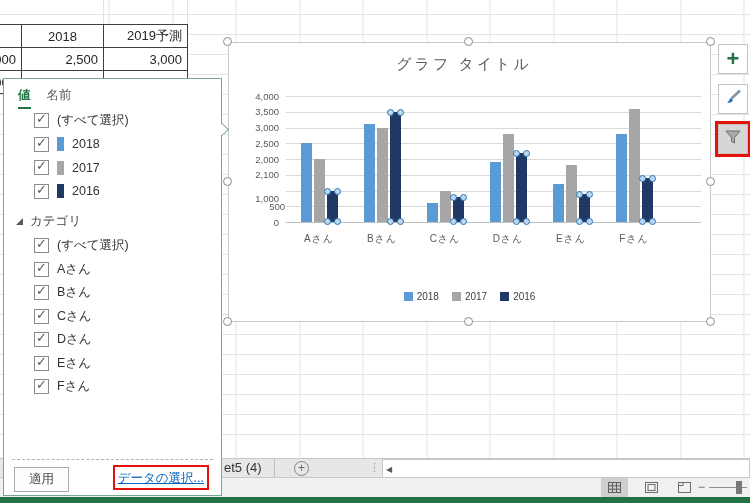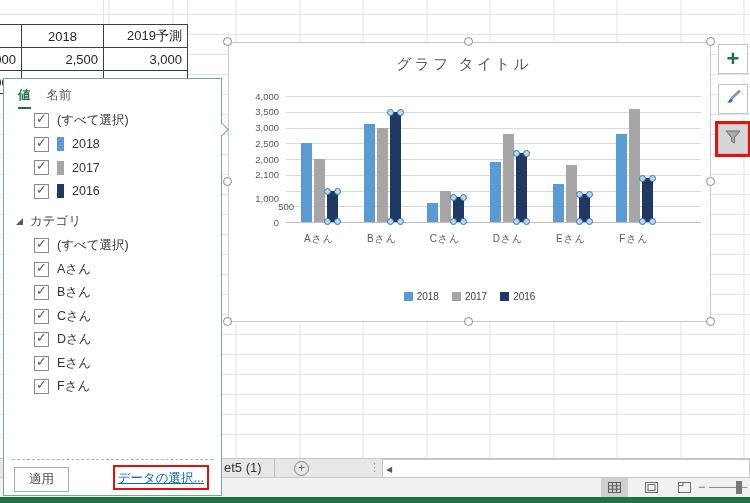--- a/index.html
+++ b/index.html
@@ -111,21 +111,21 @@
       </tr>
     </tbody>
       </table>
   </div>
 
   <div class="abs" id="chart">
     <div class="abs" id="chart-title">グラフ タイトル</div>
     <div id="plot">
         <div class="abs ytick" style="left: 2px; top: 173.5px;">0</div>
         <div class="abs gridline" style="top: 163.25px;"></div>
-        <div class="abs ytick" style="left: 17px; top: 157.75px;">500</div>
+        <div class="abs ytick" style="left: 8px; top: 157.75px;">500</div>
         <div class="abs gridline" style="top: 147.5px;"></div>
         <div class="abs ytick" style="left: 2px; top: 150px;">1,000</div>
         <div class="abs gridline" style="top: 131.75px;"></div>
         <div class="abs ytick" style="left: 2px; top: 126.25px;">2,100</div>
         <div class="abs gridline" style="top: 116px;"></div>
         <div class="abs ytick" style="left: 2px; top: 110.5px;">2,000</div>
         <div class="abs gridline" style="top: 100.25px;"></div>
         <div class="abs ytick" style="left: 2px; top: 94.75px;">2,500</div>
         <div class="abs gridline" style="top: 84.5px;"></div>
         <div class="abs ytick" style="left: 2px; top: 79px;">3,000</div>
@@ -309,21 +309,21 @@
     </div>
   <div class="abs" id="pane-foot">
     <button class="abs" id="apply-btn">適用</button>
     <span class="abs" id="select-data-wrap">
       <a id="select-data">データの選択...</a>
     </span>
   </div>
 </div>
 
 <div class="abs" id="tabbar">
-  <span class="abs" id="tabname">et5 (1)</span>
+  <span class="abs" id="tabname">et5 (4)</span>
   <span class="abs" id="tabsep"></span>
   <span class="abs" id="addsheet">+</span>
   <span class="abs" id="tabdots">⋮</span>
   <span class="abs" id="hscroll">
     <span class="abs" id="hscroll-left">◀</span>
   </span>
 </div>
 
 <div class="abs" id="statusbar">
   <span class="abs view" id="view-normal">

